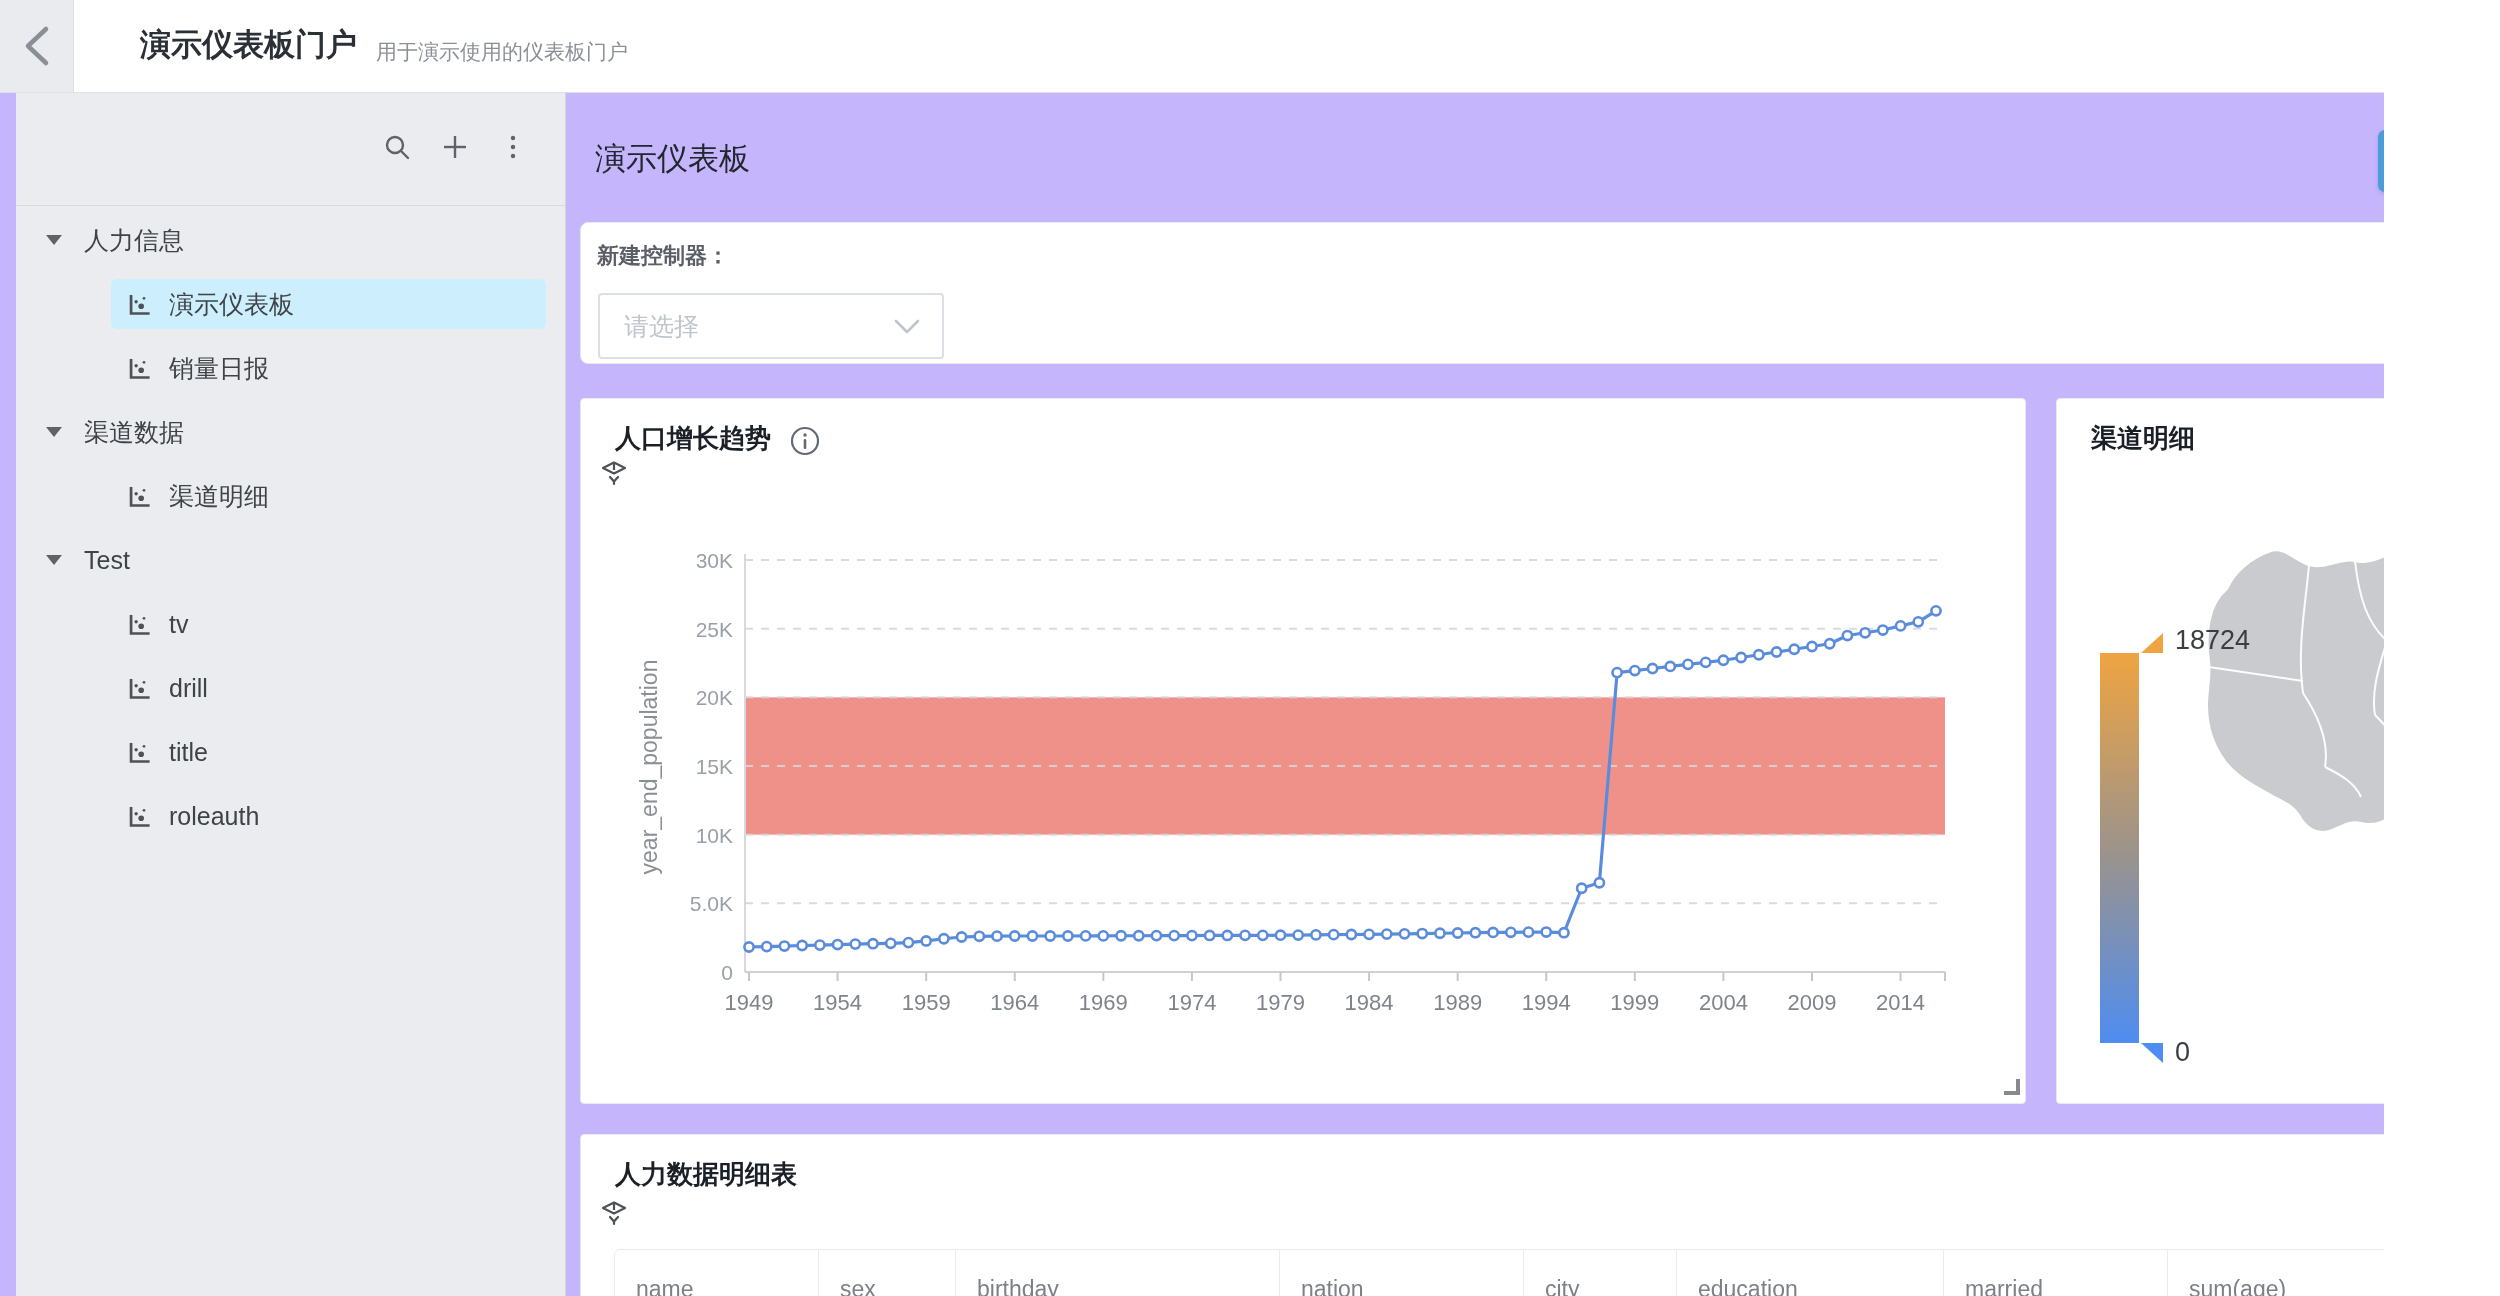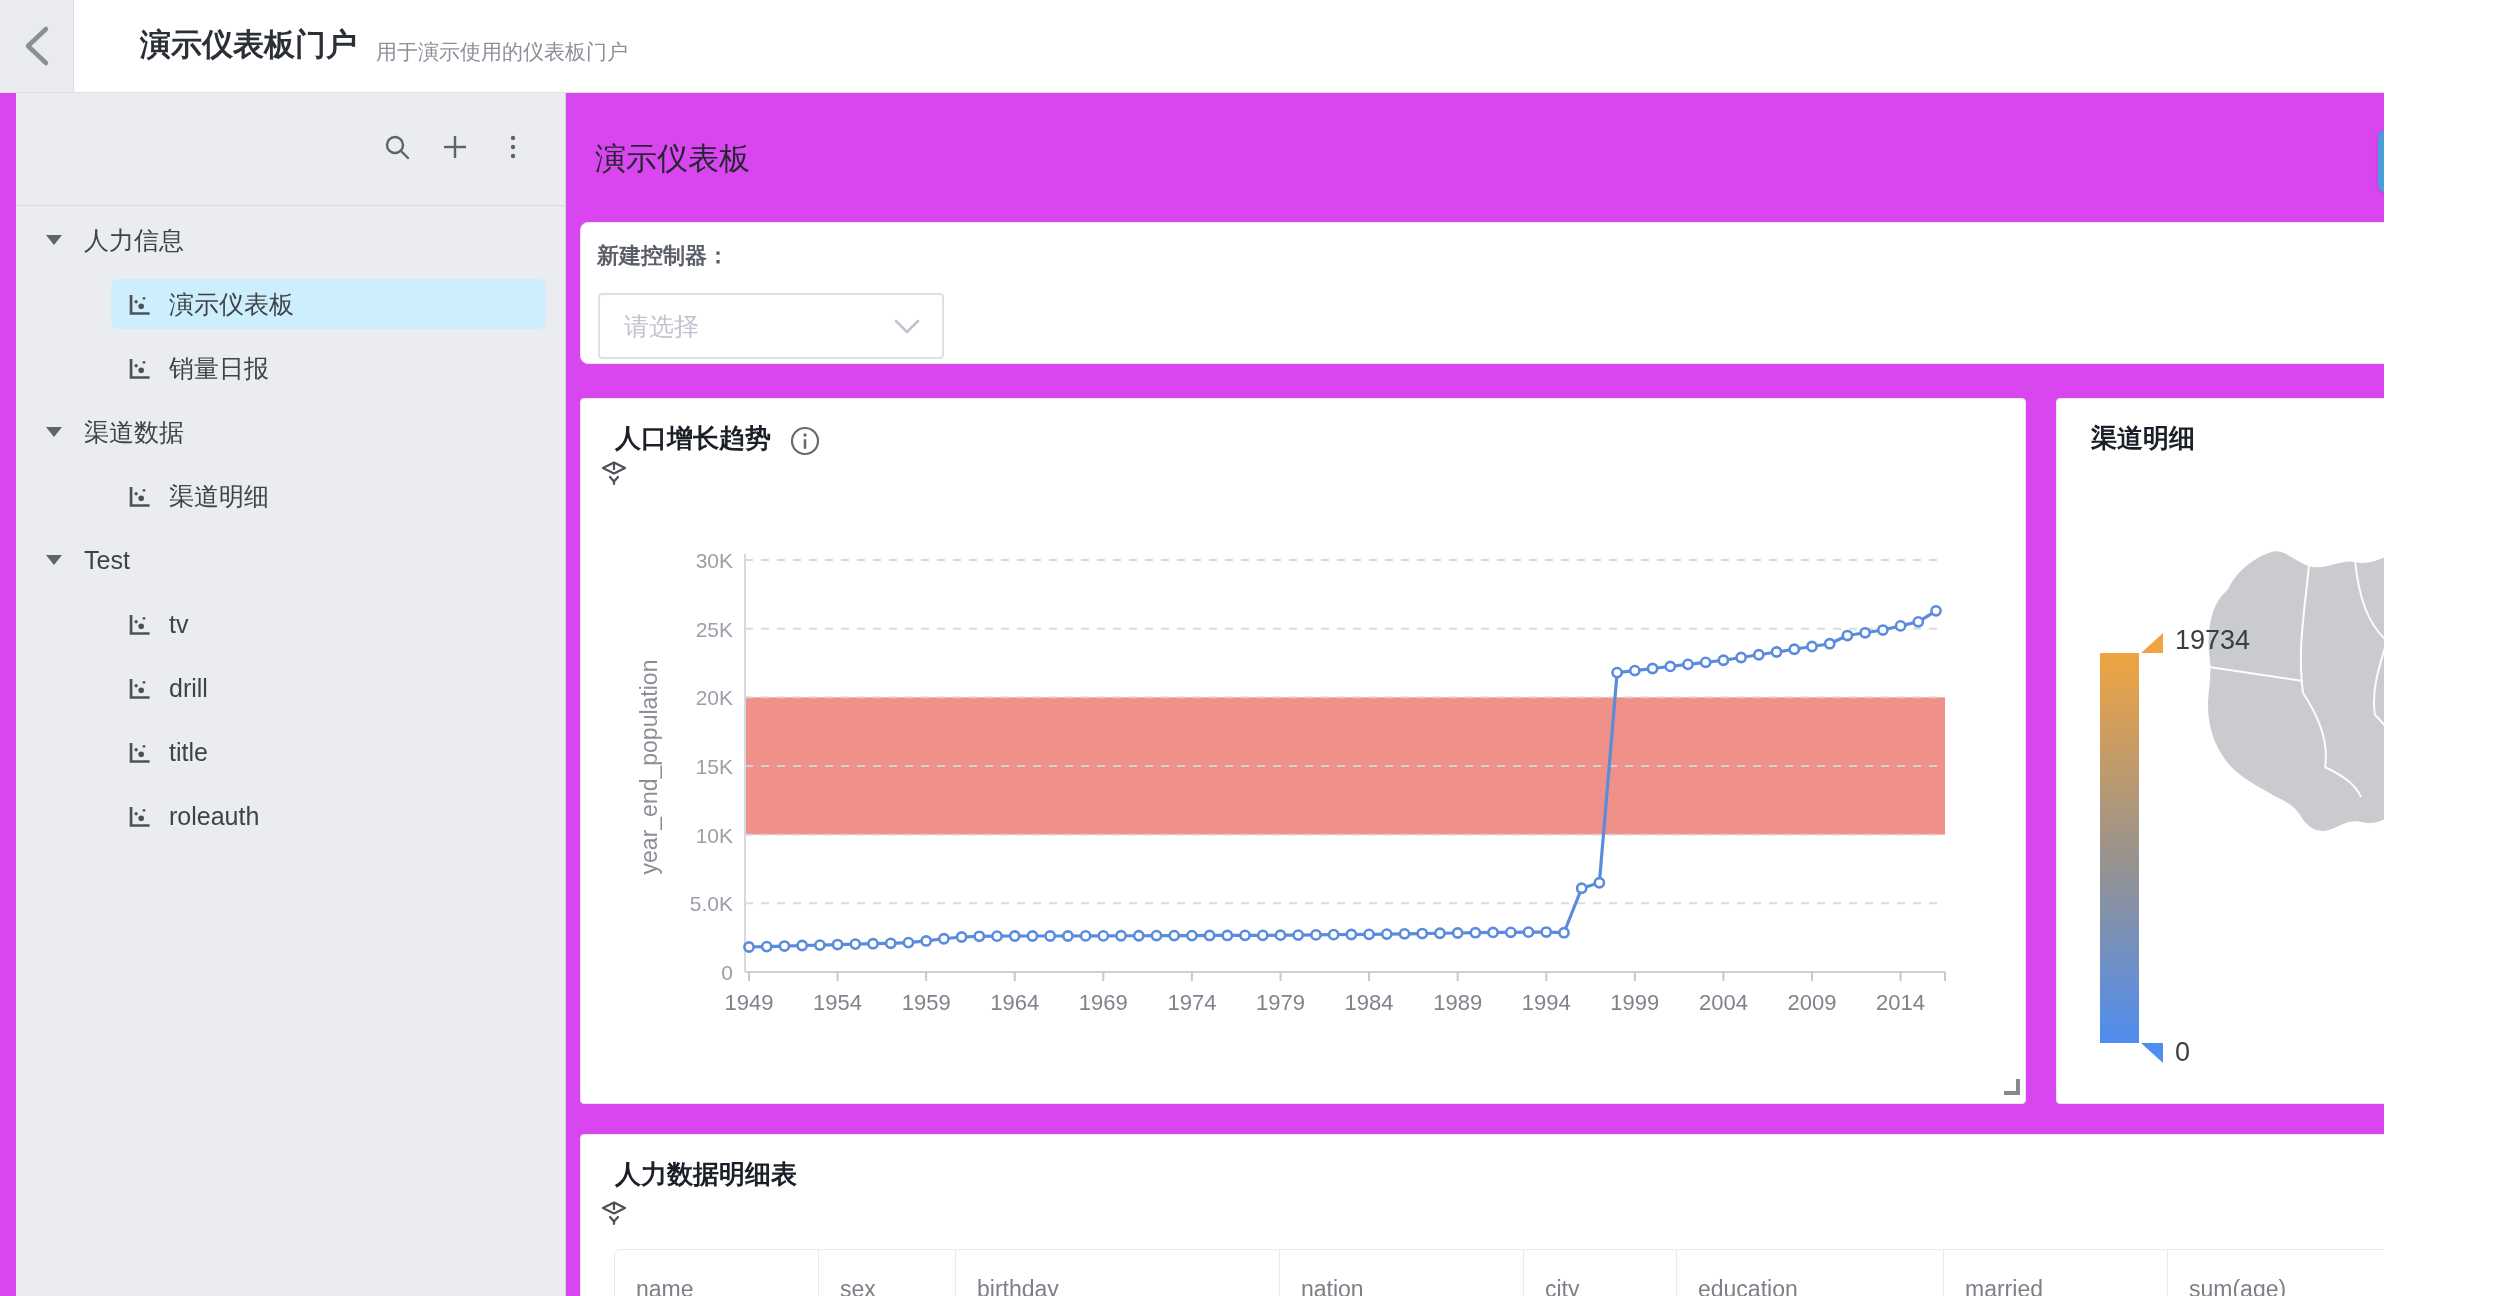--- a/index.html
+++ b/index.html
@@ -1,17 +1,17 @@
 <!DOCTYPE html>
 <html><head>
 <meta charset="utf-8">
 <style>
   html,body{margin:0;padding:0;}
   body{font-family:"Liberation Sans","DejaVu Sans",sans-serif;}
-  .app{position:relative;width:2384px;height:1296px;background:#d946ef;overflow:hidden;}
+  .app{position:relative;width:2384px;height:1296px;background:#c4b5fd;overflow:hidden;}
   
   .header{position:absolute;left:0;top:0;width:2500px;height:92px;background:#fff;border-bottom:1px solid #dfe1e5;}
   .back-btn{position:absolute;left:0;top:0;width:73px;height:92px;background:#e9ebee;border-right:1px solid #dcdee2;cursor:pointer;display:flex;align-items:center;justify-content:center;}
   .hd-title{position:absolute;left:140px;top:24px;font-size:31px;font-weight:bold;color:#2b2f36;}
   .hd-sub{position:absolute;left:376px;top:38px;font-size:21px;color:#8b9098;}
   
   .sidebar{position:absolute;left:16px;top:93px;width:549px;height:1203px;background:#eaecf0;border-right:1px solid #d3d5d9;}
   .side-toolbar{position:absolute;right:36px;top:38px;display:flex;align-items:center;gap:26px;}
   .side-toolbar .tbi{width:32px;height:32px;display:flex;align-items:center;justify-content:center;cursor:pointer;}
   .side-divider{position:absolute;left:0;top:112px;width:549px;height:1px;background:#d7d9dd;}
@@ -386,21 +386,21 @@
         <path d="M268 368 C284 376,298 384,304 398"></path>
         <path d="M362 286 C356 308,350 330,344 362"></path>
       </g>
       <ellipse cx="396" cy="431" rx="10" ry="8" fill="#c9cbce" stroke="#ffffff" stroke-width="2"></ellipse>
       <ellipse cx="442" cy="262" rx="44" ry="34" fill="#eaa64d" opacity="0.95"></ellipse>
       <text x="420" y="222" font-size="24" fill="#55585e">北</text>
     </svg>
     <div class="legend-bar"></div>
     <div class="tri-top"></div>
     <div class="tri-bot"></div>
-    <div class="legend-max">19734</div>
+    <div class="legend-max">18724</div>
     <div class="legend-min">0</div>
   </div>
 
   <div class="card table-card">
     <div class="card-title">人力数据明细表</div>
     <span class="drag-ic">
       <svg width="30" height="32" viewBox="0 0 30 32" fill="none" stroke="#4e5256" stroke-width="2.2" stroke-linejoin="round">
         <path d="M4 11 L15 5.5 L26 11 L15 16.5 Z"></path>
           <line x1="15" y1="5.5" x2="15" y2="13"></line>
         <path d="M11 20 L15 24.5 L19 20" stroke-linecap="round"></path>

